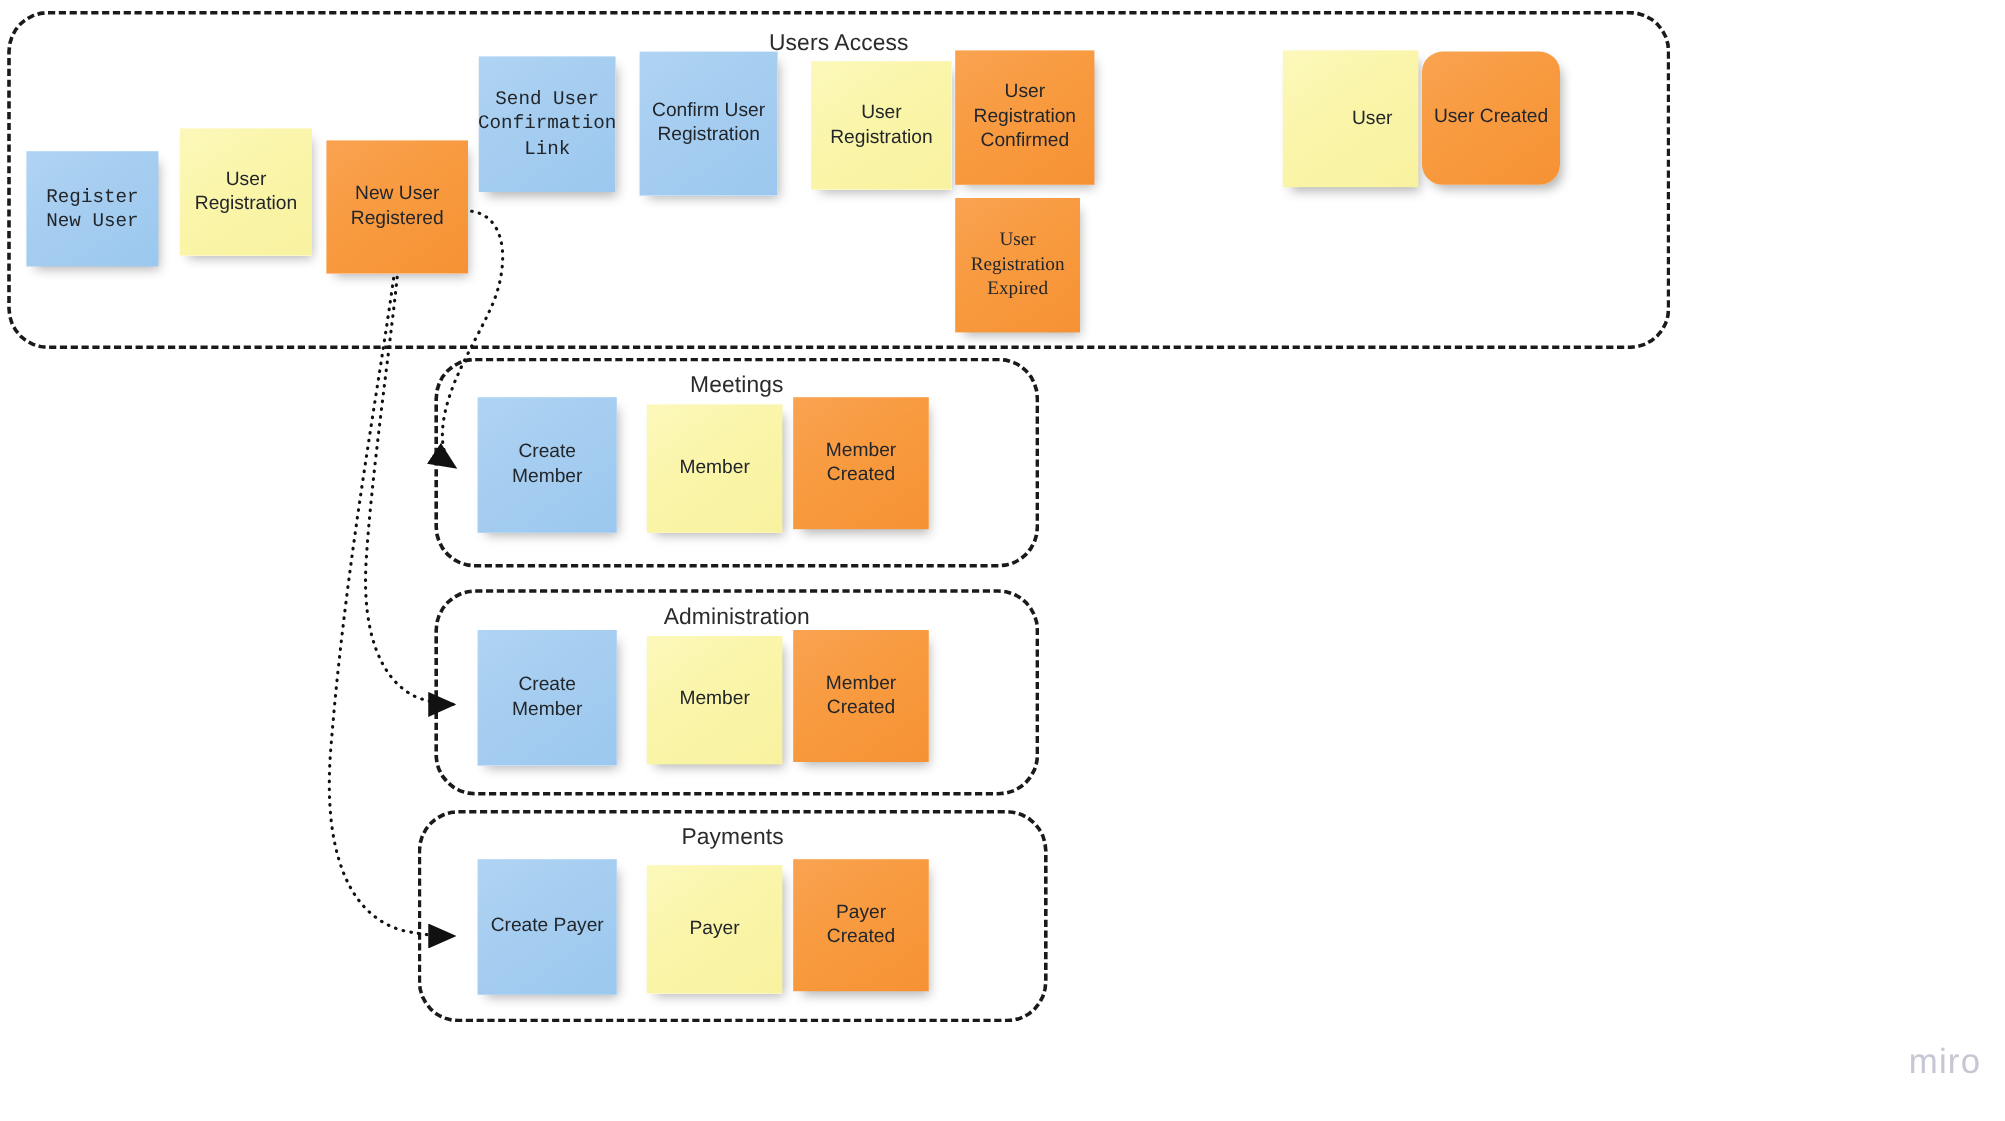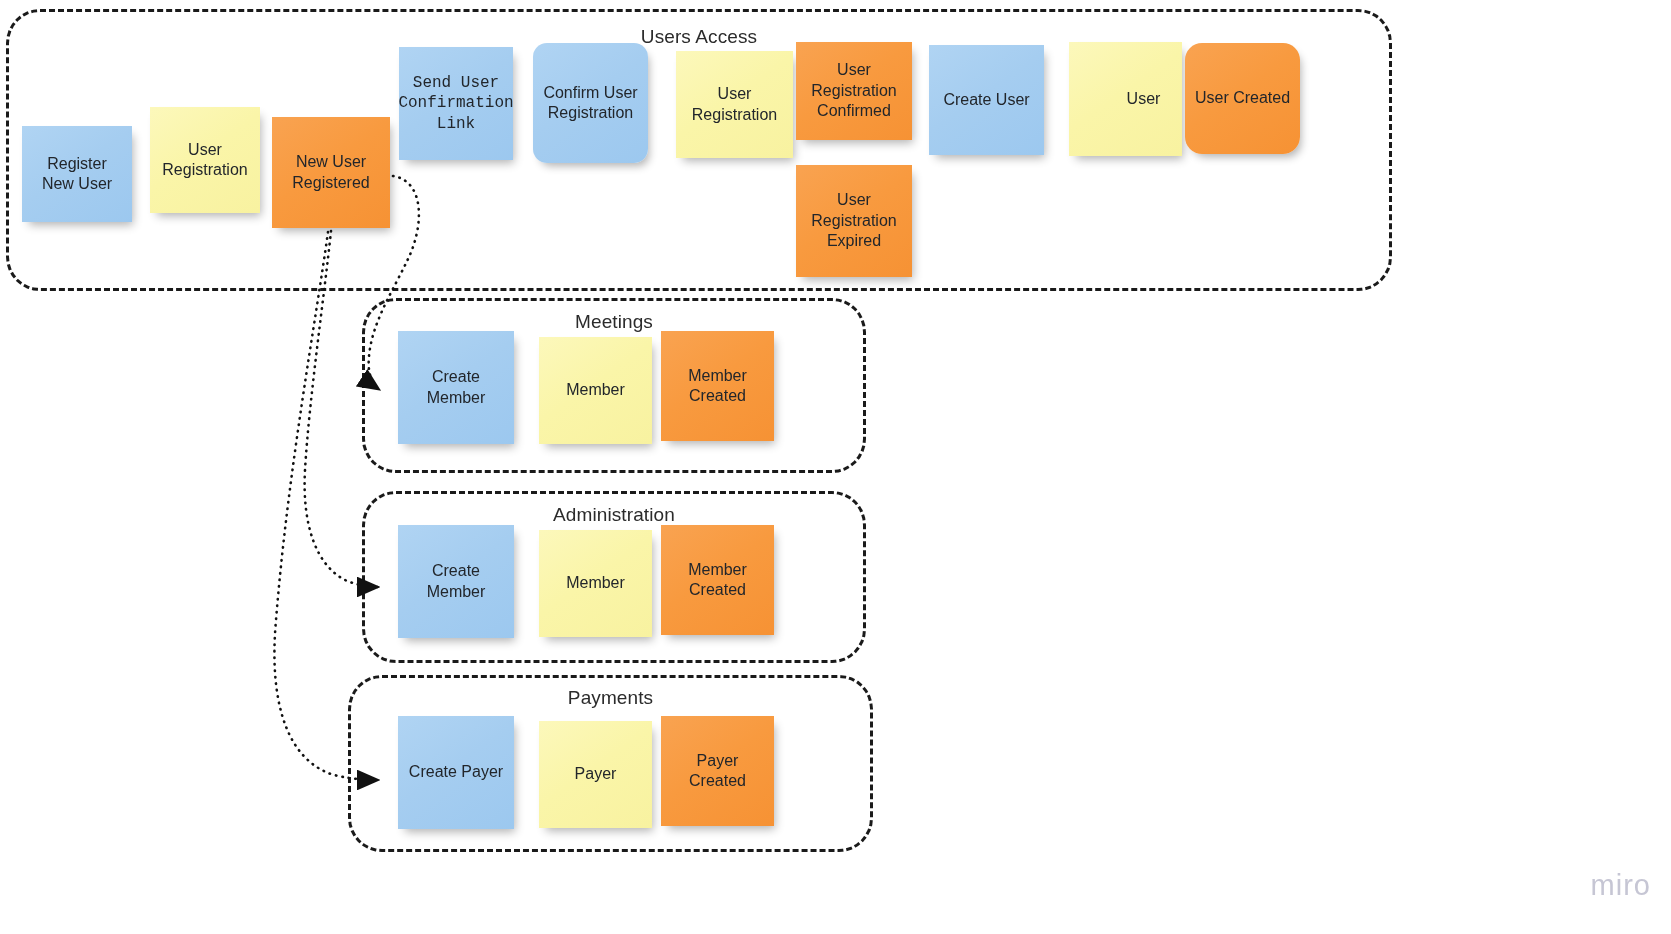--- a/index.html
+++ b/index.html
@@ -93,55 +93,52 @@
 </style>
 </head>
 <body>
 
 <div id="board">
 
   <div class="group" style="left:6px; top:9px; width:1386px; height:282px;">
     <div class="group-title" style="top:14px;text-align:center;">Users Access</div>
   </div>
 
-  <div class="note blue" style="left:22px; top:126px; width:110px; height:96px;">
+  <div class="note blue" style="left:22px; top:126px; width:110px; height:96px;font-family:Liberation Mono, monospace;">
     <span class="label">Register New User</span>
   </div>
 
   <div class="note yellow" style="left:139px; top:107px; width:110px; height:106px;">
     <span class="label">User Registration</span>
   </div>
 
   <div class="note orange" style="left:272px; top:117px; width:118px; height:111px;">
     <span class="label">New User Registered</span>
   </div>
 
   <div class="note blue" style="left:399px; top:47px; width:114px; height:113px;font-family:Liberation Mono, monospace;">
     <span class="label">Send User Confirmation Link</span>
   </div>
 
-  <div class="note blue" style="left:533px; top:43px; width:115px; height:120px;border-radius:14px;">
+  <div class="note blue" style="left:533px; top:43px; width:115px; height:120px;">
     <span class="label">Confirm User Registration</span>
   </div>
 
   <div class="note yellow" style="left:665px; top:51px; width:117px; height:107px;">
     <span class="label">User Registration</span>
   </div>
 
-  <div class="note orange" style="left:796px; top:42px; width:116px; height:98px;">
+  <div class="note orange" style="left:796px; top:42px; width:116px; height:112px;">
     <span class="label">User Registration Confirmed</span>
   </div>
 
-  <div class="note orange" style="left:796px; top:165px; width:116px; height:112px;">
+  <div class="note orange" style="left:796px; top:165px; width:104px; height:112px;font-family:Liberation Serif, serif;">
     <span class="label">User Registration Expired</span>
   </div>
 
-  <div class="note blue" style="left:929px; top:45px; width:115px; height:110px;">
-    <span class="label">Create User</span>
-  </div>
 
   <div class="note yellow" style="left:1058px; top:42px; width:113px; height:114px;padding-left:44px;">
     <span class="label">User</span>
   </div>
 
   <div class="note orange" style="left:1185px; top:43px; width:115px; height:111px;border-radius:17px;">
     <span class="label">User Created</span>
   </div>
 
   <div class="group" style="left:362px; top:298px; width:504px; height:175px;">

